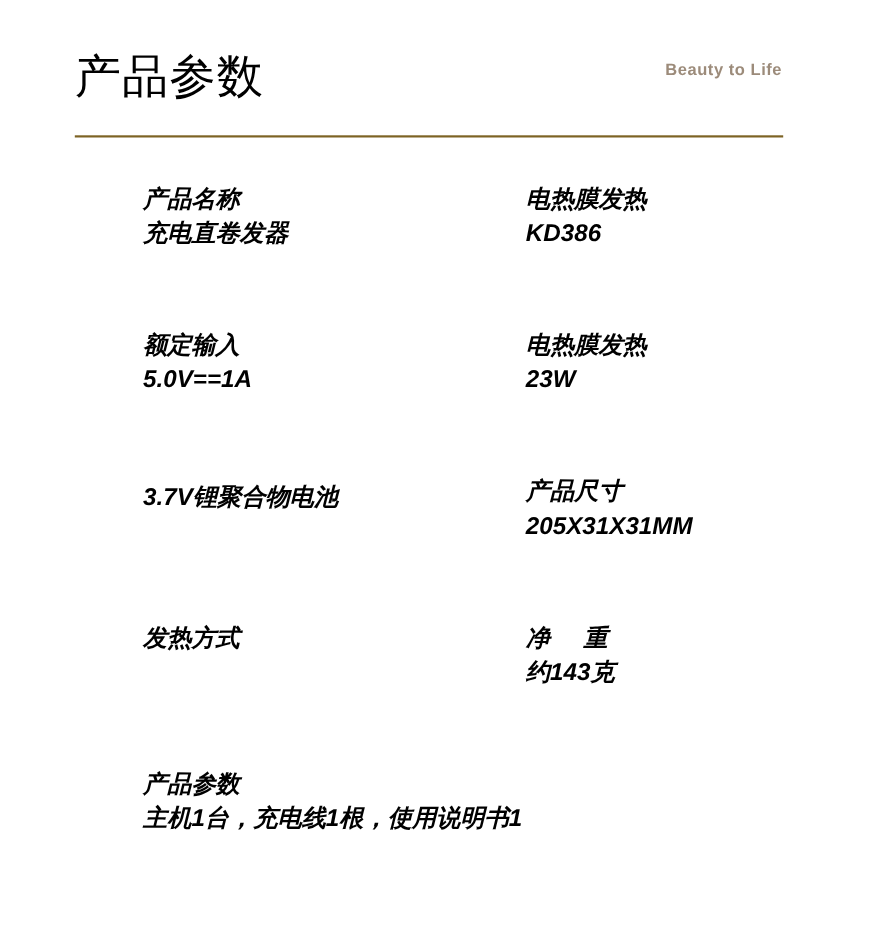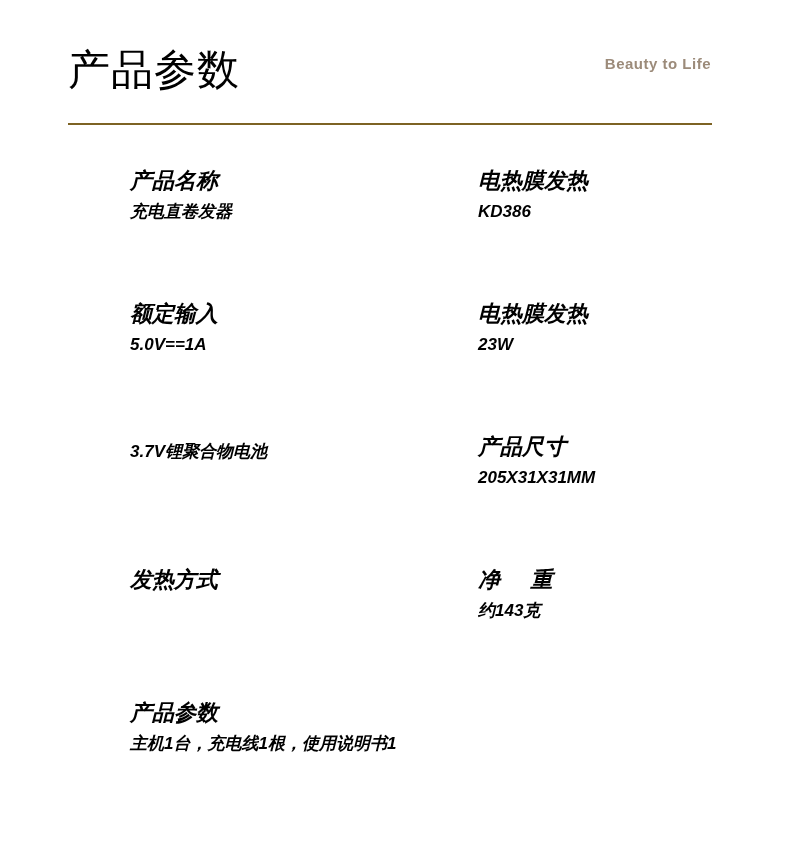--- a/index.html
+++ b/index.html
@@ -58,21 +58,21 @@
   .spec-item { grid-auto-row: auto; }
   .spec-item.full { grid-column: 1 / span 2; grid-row-end: span 1; }
   .spec-label {
     font-size: 22px;
     font-weight: 700;
     line-height: 26px;
     white-space: pre;
     color: var(--text);
   }
   .spec-value {
-    font-size: 17px;
+    font-size: 22px;
     font-weight: 700;
     line-height: 22px;
     margin-top: 7px;
     white-space: pre;
     color: var(--text);
   }
 </style>
 </head>
 <body>
 

